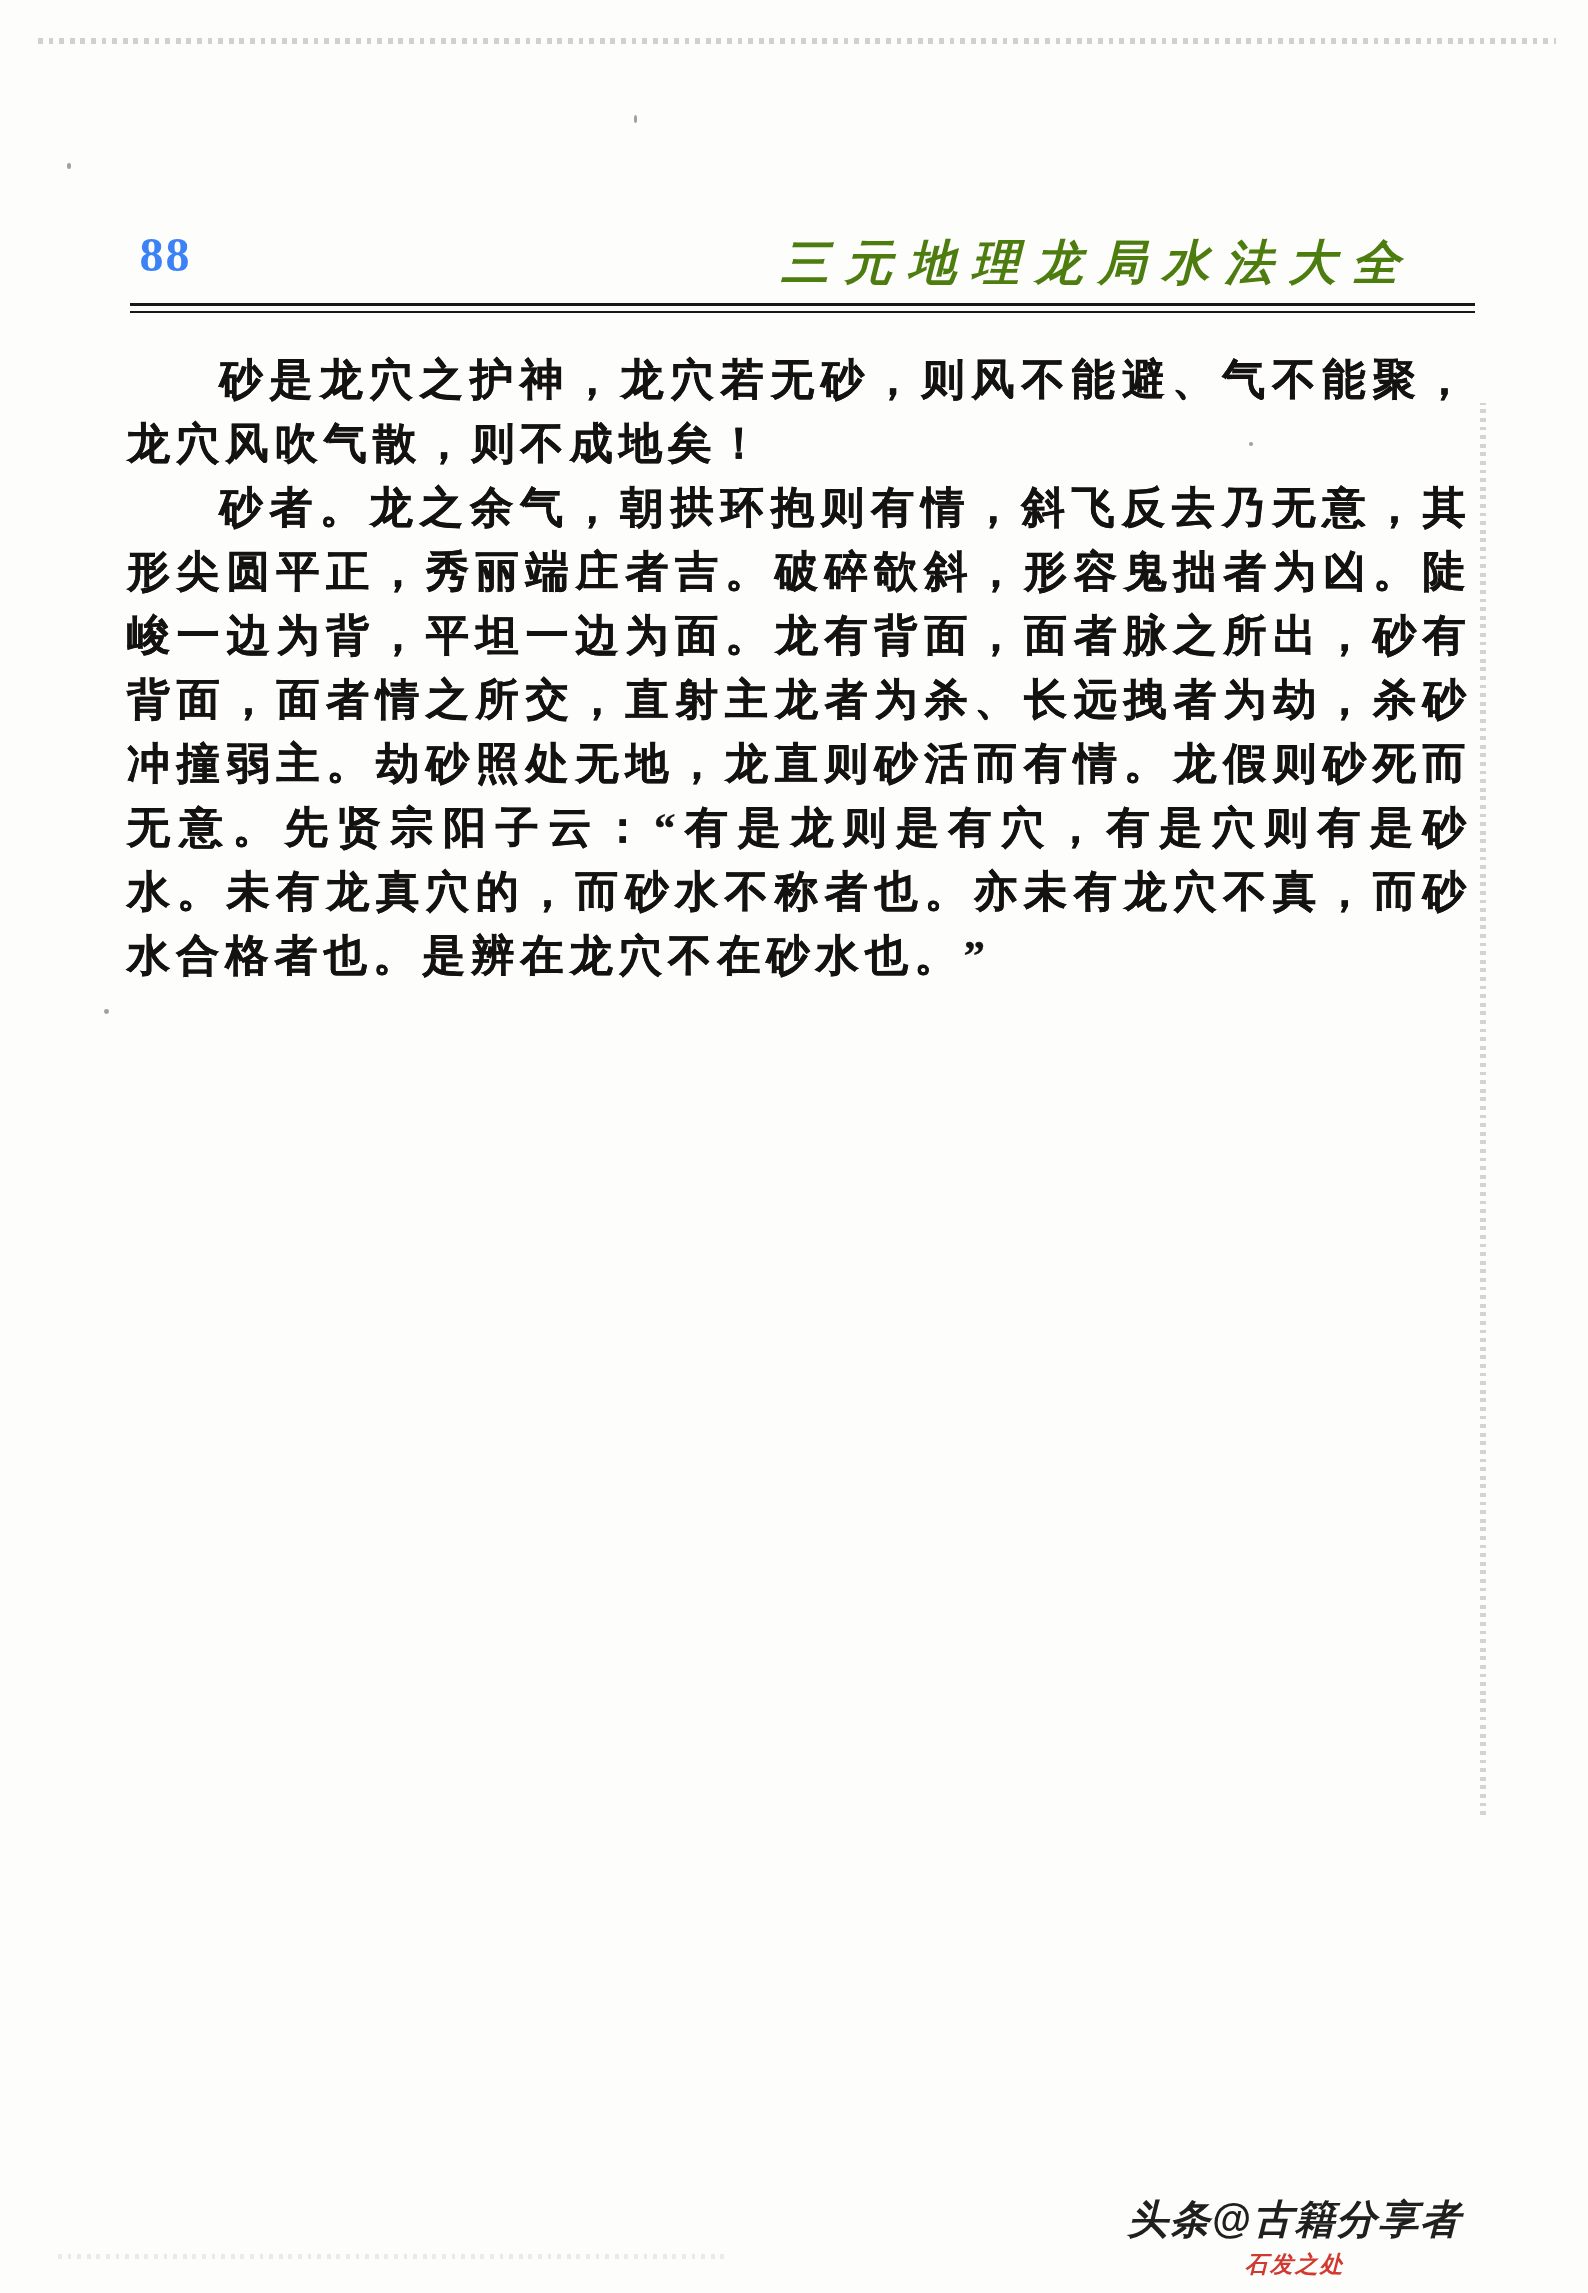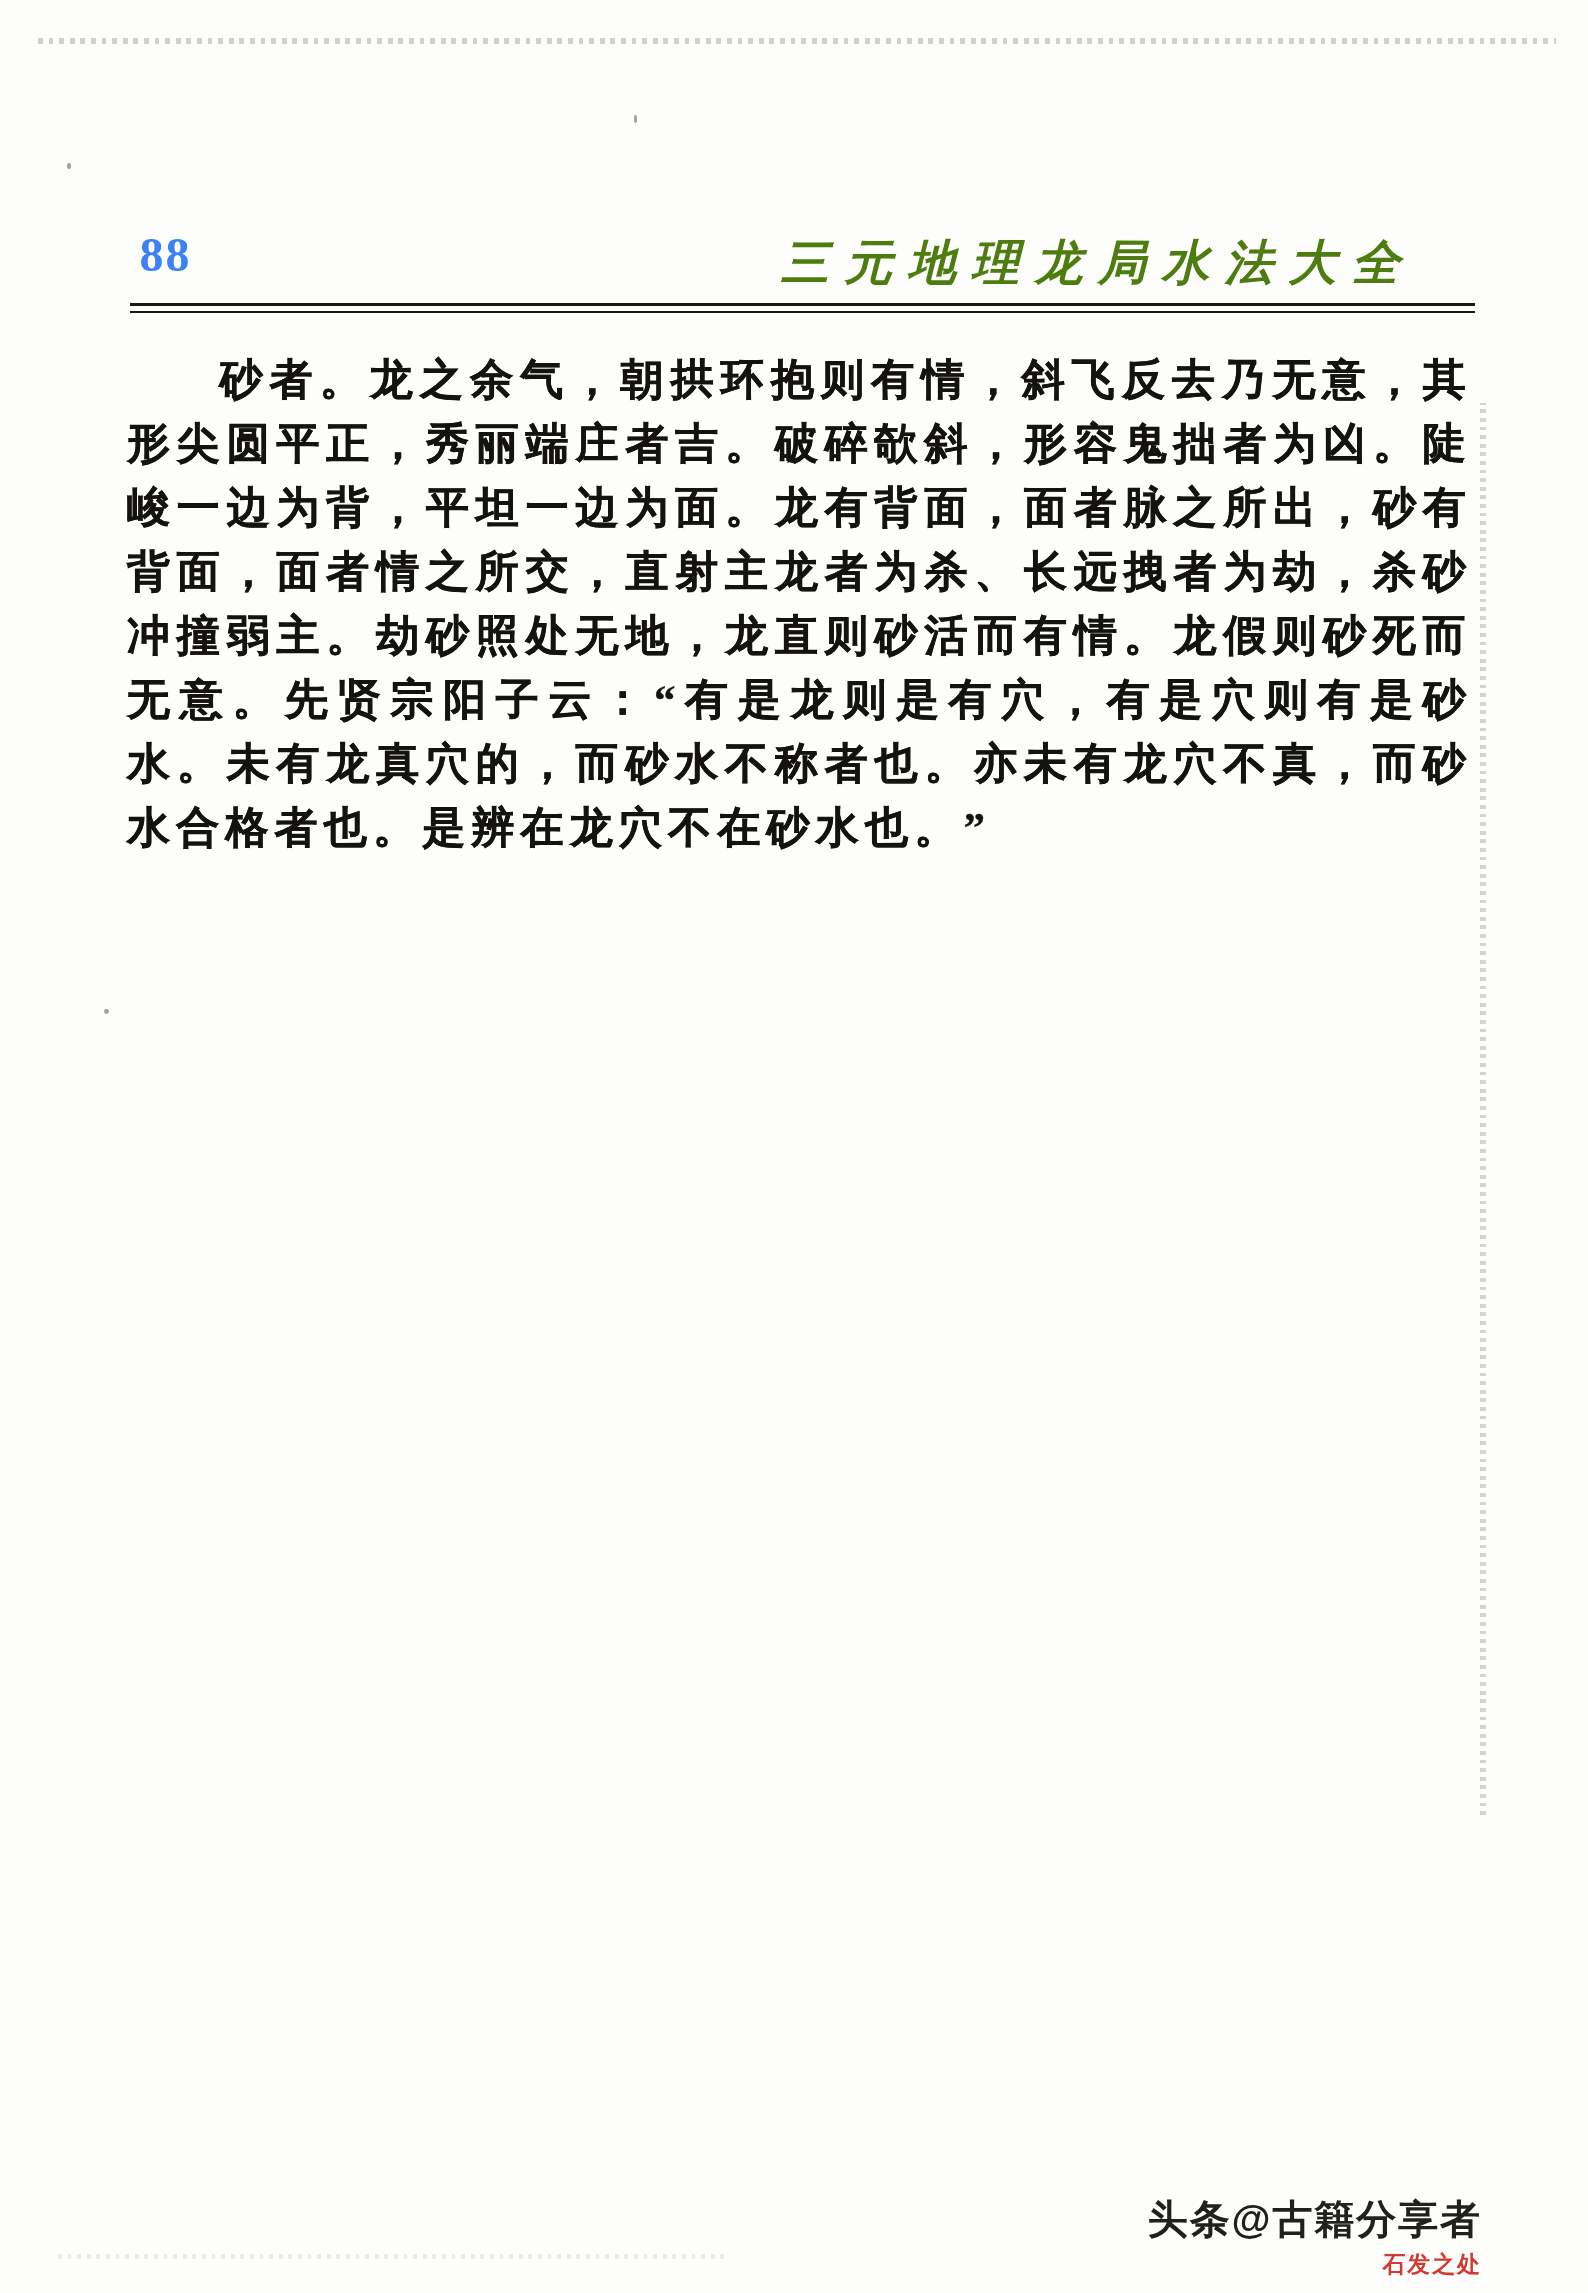--- a/index.html
+++ b/index.html
@@ -94,22 +94,23 @@
   .body-text p {
     text-indent: 2.15em;
     text-align: justify;
     text-align-last: left;
     margin: 0;
   }
 
   
   .watermark {
     position: absolute;
-    right: 106px; top: 2192px;
-    text-align: right;
+    right: 126px; top: 2192px;
+    text-align: center;
+    font-style: italic;
   }
   .watermark-main {
     font-family: "Liberation Sans", "DejaVu Sans", sans-serif;
     font-size: 40px;
     font-weight: bold;
     color: #20201e;
     letter-spacing: 1.9px;
   }
   .watermark-sub {
     margin-top: 1.9px;
@@ -133,20 +134,21 @@
   <div class="speck" style="left:104px;top:1009px;width:4.8px;height:4.8px;"></div>
   <div class="speck" style="left:1249px;top:442px;width:3.8px;height:3.8px;"></div>
 
   <div class="header">
     <span class="page-number">88</span>
     <span class="header-title">三元地理龙局水法大全</span>
   </div>
   <div class="double-rule"></div>
 
   <div class="body-text">
+    <p>砂是龙穴之护神，龙穴若无砂，则风不能避、气不能聚，龙穴风吹气散，则不成地矣！</p>
     <p>砂者。龙之余气，朝拱环抱则有情，斜飞反去乃无意，其形尖圆平正，秀丽端庄者吉。破碎欹斜，形容鬼拙者为凶。陡峻一边为背，平坦一边为面。龙有背面，面者脉之所出，砂有背面，面者情之所交，直射主龙者为杀、长远拽者为劫，杀砂冲撞弱主。劫砂照处无地，龙直则砂活而有情。龙假则砂死而无意。先贤宗阳子云：“有是龙则是有穴，有是穴则有是砂水。未有龙真穴的，而砂水不称者也。亦未有龙穴不真，而砂水合格者也。是辨在龙穴不在砂水也。”</p>
   </div>
 
   <div class="watermark">
     <div class="watermark-main">头条@古籍分享者</div>
     <div class="watermark-sub">石发之处</div>
   </div>
 
 </div>
 

